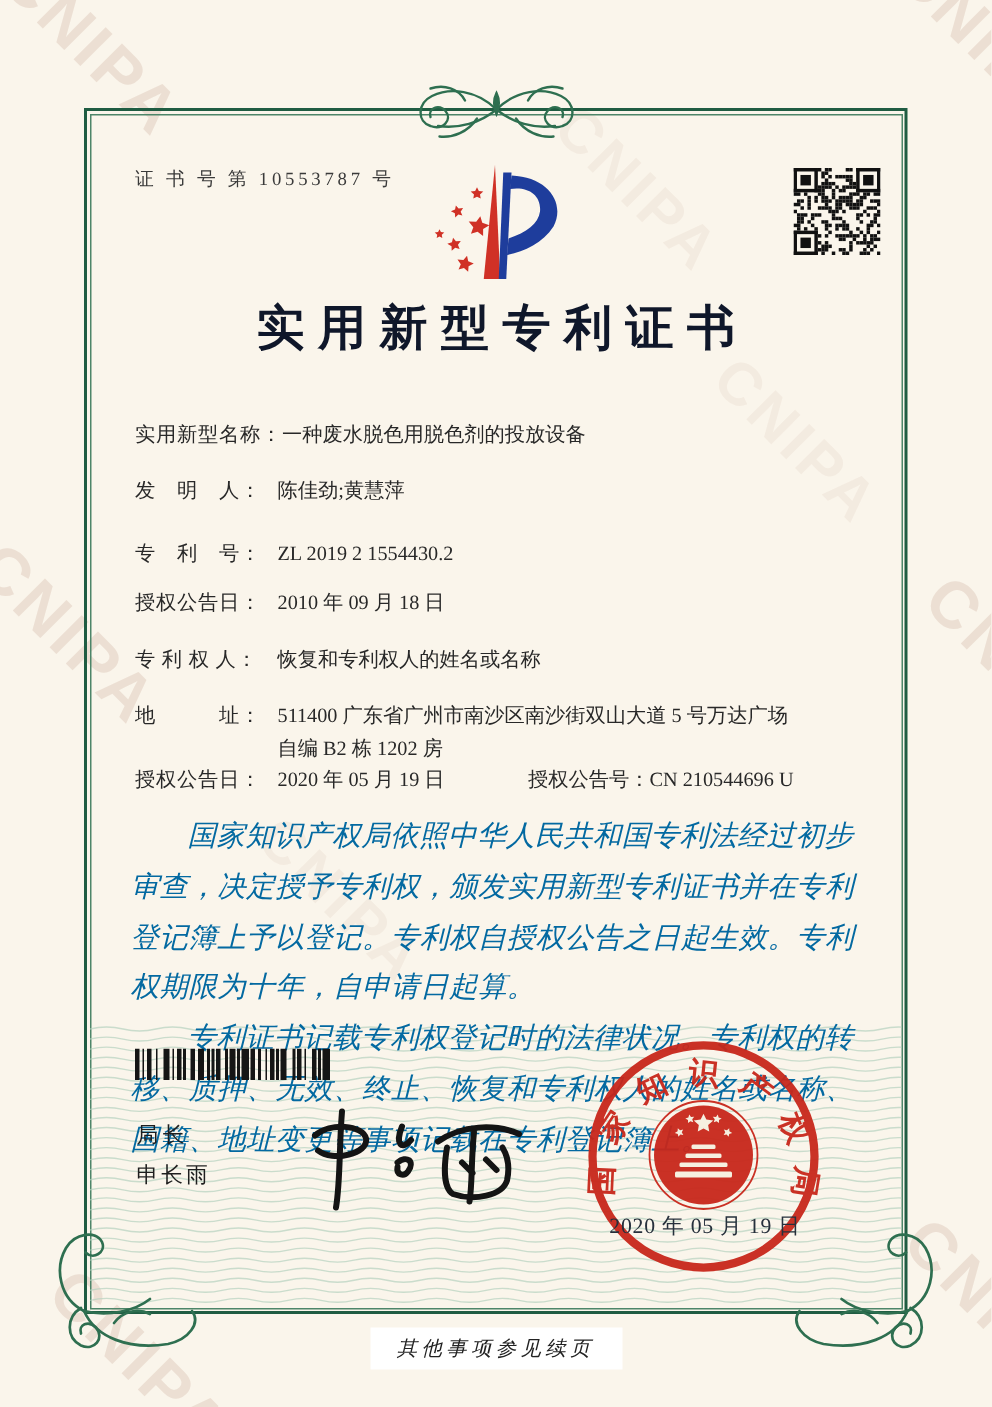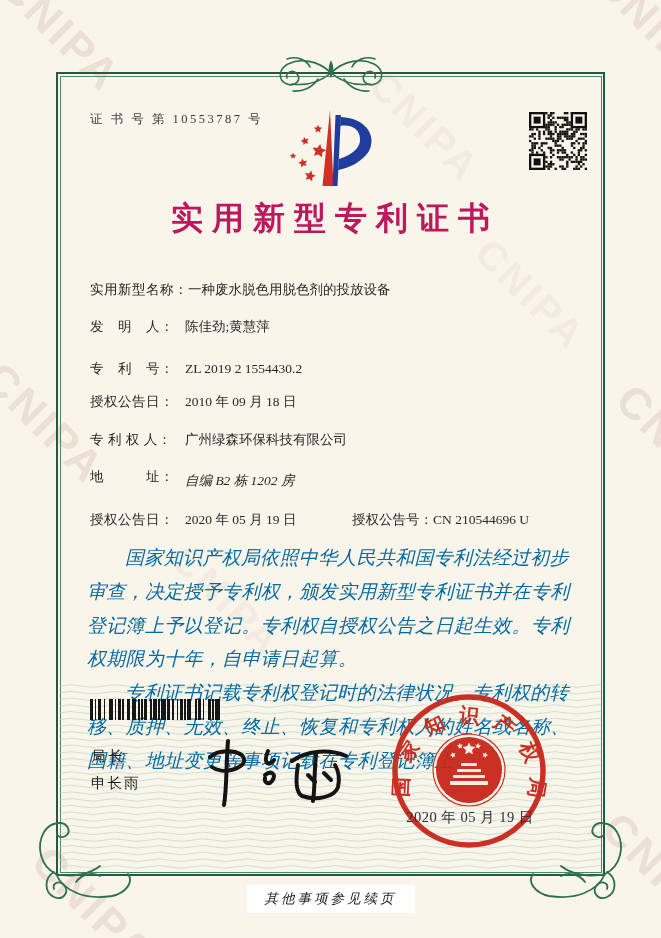--- a/index.html
+++ b/index.html
@@ -19,26 +19,26 @@
 
   .orn{position:absolute;pointer-events:none;}
 
   .waves{position:absolute;left:60px;top:683px;pointer-events:none;}
 
   .cert-no{position:absolute;left:90px;top:111px;font-size:12.5px;color:#3a3a3a;
            letter-spacing:2.5px;}
   .logo{position:absolute;left:286px;top:103px;}
   .qr{position:absolute;left:529px;top:112px;}
   .title{position:absolute;left:0;right:0;top:197px;text-align:center;font-size:32px;
-         font-weight:bold;color:#be185d;letter-spacing:9px;padding-left:9px;}
+         font-weight:bold;color:#0f172a;letter-spacing:9px;padding-left:9px;}
 
   .row{position:absolute;left:90px;font-size:13.5px;color:#282828;white-space:nowrap;}
   .flabel{display:inline-block;min-width:95px;letter-spacing:.5px;}
   .addr-lines{display:inline-flex;flex-direction:column;vertical-align:top;}
-  .addr2{margin-top:4px;font-style:italic;}
+  .addr2{margin-top:4px;}
 
   .legal{position:absolute;left:87px;top:541px;width:494px;font-size:19px;
          font-style:italic;line-height:1.78;letter-spacing:.3px;color:#0369a1;}
   .legal p{margin:0;text-indent:2em;}
 
   .barcode{position:absolute;left:90px;top:699px;width:176px;height:21px;
            display:flex;align-items:stretch;overflow:hidden;}
   .barcode span{display:block;background:#151515;}
 
   .signer-title{position:absolute;left:91px;top:747px;font-size:14.5px;
@@ -405,24 +405,25 @@
     <div class="row" style="top:318px">
       <span class="flabel">发　明　人：</span><span class="fvalue">陈佳劲;黄慧萍</span>
     </div>
     <div class="row" style="top:360px">
       <span class="flabel">专　利　号：</span><span class="fvalue">ZL 2019 2 1554430.2</span>
     </div>
     <div class="row" style="top:393px">
       <span class="flabel">授权公告日：</span><span class="fvalue">2010 年 09 月 18 日</span>
     </div>
     <div class="row" style="top:431px">
-      <span class="flabel">专 利 权 人：</span><span class="fvalue">广州绿森环保科技有限公司</span>
+      <span class="flabel">专 利 权 人：</span><span class="fvalue">恢复和专利权人的姓名或名称</span>
     </div>
     <div class="row" style="top:468px">
       <span class="flabel">地　　　址：</span><span class="addr-lines">
+          <span>511400 广东省广州市南沙区南沙街双山大道 5 号万达广场</span>
           <span class="addr2">自编 B2 栋 1202 房</span>
         </span>
     </div>
     <div class="row" style="top:511px">
       <span class="flabel">授权公告日：</span><span class="fvalue">2020 年 05 月 19 日</span>
     </div>
     <div class="row" style="top:511px;left:352px">
       <span>授权公告号：</span><span class="fvalue">CN 210544696 U</span>
     </div>
   </div>

